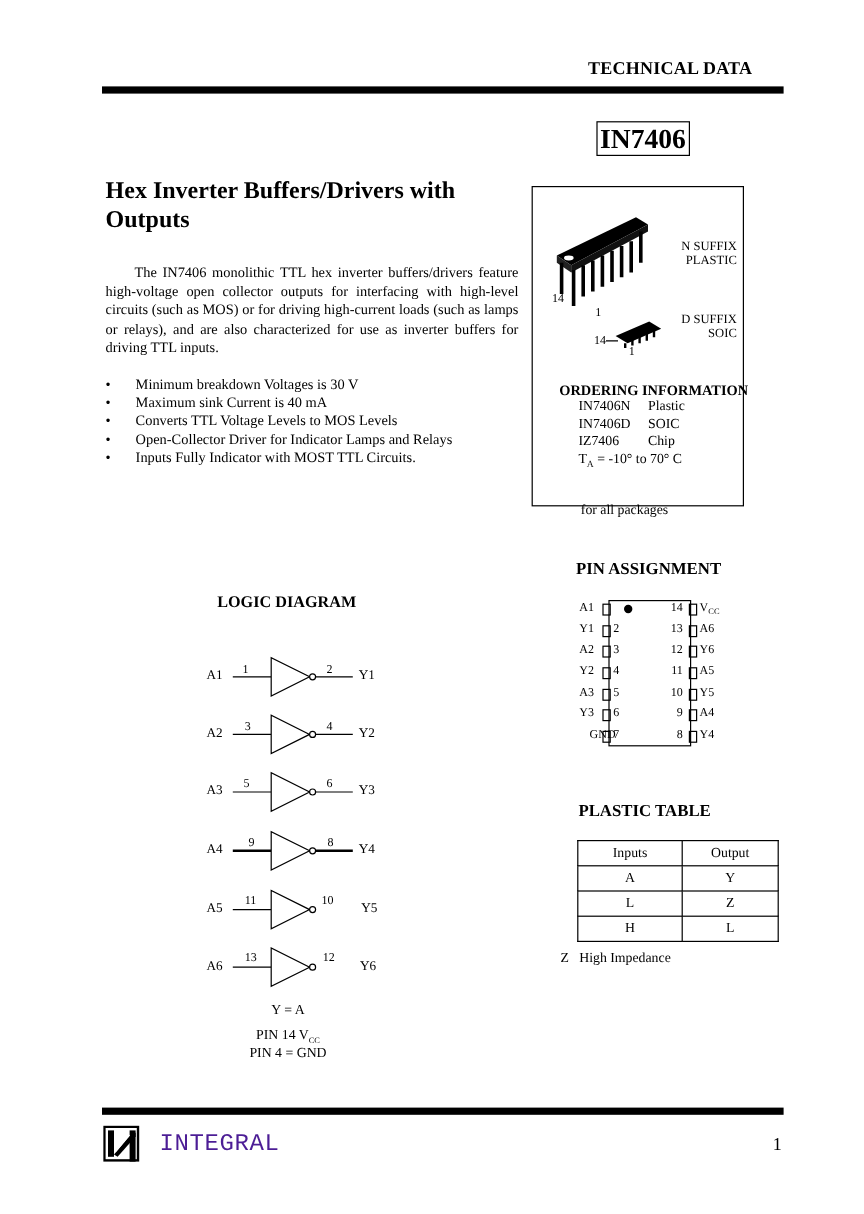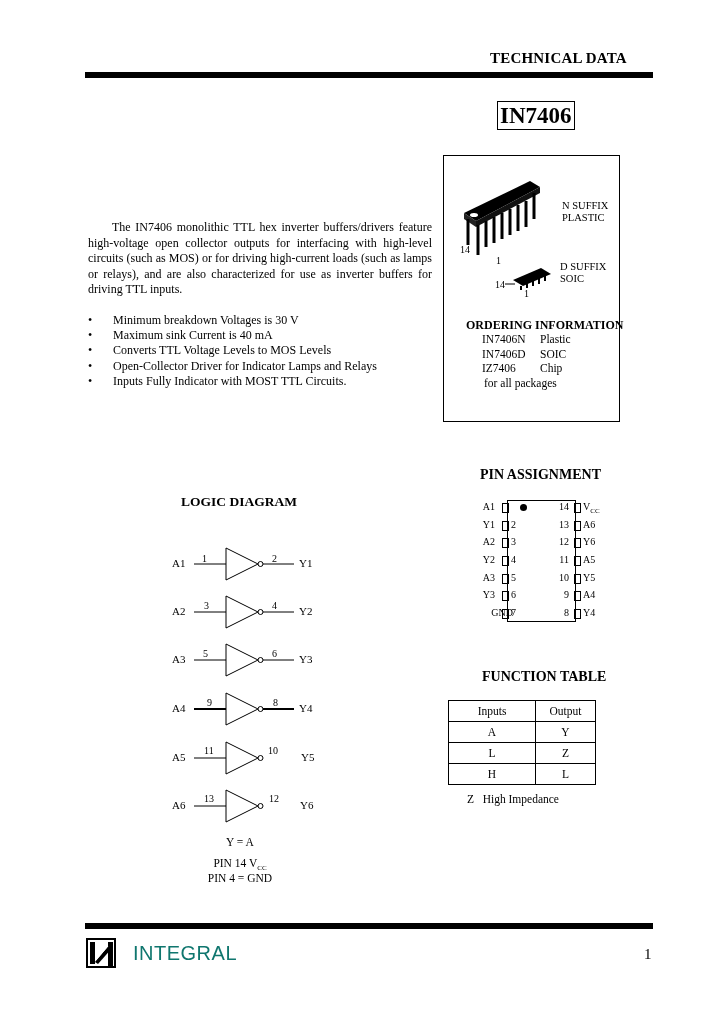--- a/index.html
+++ b/index.html
@@ -9,40 +9,42 @@
   .hdr-title { left: 490px; top: 50px; font-size: 15px; font-weight: bold; letter-spacing: 0.2px; }
   .rule { left: 85px; width: 568px; height: 6px; background: #000; }
   .part-box { left: 497px; top: 101px; border: 1px solid #000; padding: 0 2px; font-size: 23px; font-weight: bold; line-height: 27px; }
   .main-title { left: 88px; top: 147px; width: 360px; font-size: 20px; font-weight: bold; line-height: 24px; }
   .intro { left: 88px; top: 220px; width: 344px; font-size: 12px; line-height: 15.5px; text-align: justify; }
   .intro p { margin: 0; text-indent: 24px; }
   .features { left: 88px; top: 313px; width: 340px; font-size: 12px; line-height: 15.2px; margin: 0; padding: 0; list-style: none; }
   .features li { position: relative; padding-left: 25px; }
   .features li::before { content: "•"; position: absolute; left: 0; }
   .pkg-box { left: 443px; top: 155px; width: 175px; height: 265px; border: 1px solid #000; }
-  .pkg-label { font-size: 10.5px; line-height: 12px; text-align: left; }
+  .pkg-label { font-size: 10.5px; line-height: 12px; text-align: right; }
   .order { left: 466px; top: 318px; font-size: 11.5px; line-height: 14.4px; }
   .order .ttl { font-weight: bold; font-size: 12px; }
   .order .row { padding-left: 16px; white-space: pre; }
   .sec-title { font-weight: bold; font-size: 14px; }
   .pin-lbl { font-size: 10px; position: absolute; }
   table.func { border-collapse: collapse; font-size: 11.5px; }
   table.func td { border: 1.5px solid #000; text-align: center; height: 20px; padding: 0; }
-  .integral-text { left: 133px; top: 942px; font-family: Liberation Sans, sans-serif; font-size: 20px; color: #0f766e; letter-spacing: 0.5px; }
+  .integral-text { left: 133px; top: 942px; font-family: Liberation Mono, monospace; font-size: 20px; color: #4c1d95; letter-spacing: 0.5px; }
   .page-num { left: 644px; top: 946px; font-size: 15px; }
   .logic-cap { font-size: 11.5px; text-align: center; }
 </style>
 </head>
 <body>
 
 <div class="abs hdr-title">TECHNICAL DATA</div>
 <div class="abs rule" style="top:72px;"></div>
 <div class="abs part-box">IN7406</div>
 
 <div class="abs main-title">
+  <div>Hex Inverter Buffers/Drivers with</div>
+  <div>Outputs</div>
 </div>
 
 <div class="abs intro">
   <p>The IN7406  monolithic TTL hex inverter buffers/drivers feature high-voltage open collector outputs for interfacing with high-level circuits (such as MOS) or for driving high-current loads (such as lamps or relays), and are also characterized for use as inverter buffers for driving TTL inputs.</p>
 </div>
 
 <ul class="abs features">
   <li>Minimum  breakdown Voltages is 30 V</li>
   <li>Maximum sink Current is 40 mA</li>
   <li>Converts TTL Voltage Levels to MOS Levels</li>
@@ -92,21 +94,22 @@
 <div class="abs pkg-label" style="left:560px; top:261px; width:54px;">
   <div>D SUFFIX</div>
   <div>SOIC</div>
 </div>
 
 <div class="abs order">
   <div class="ttl">ORDERING INFORMATION</div>
   <div class="row"><span style="display:inline-block;width:58px;">IN7406N</span><span>Plastic</span></div>
   <div class="row"><span style="display:inline-block;width:58px;">IN7406D</span><span>SOIC</span></div>
   <div class="row"><span style="display:inline-block;width:58px;">IZ7406</span><span>Chip</span></div>
-  <div class="row" style="padding-left:18px;">for all packages</div>
+  <div class="row"><span>T</span><sub style="font-size:8px;">A</sub><span> = -10° to 70° C</span></div>
+  <div class="row" style="padding-left:18px;margin-top:24px;">for all packages</div>
 </div>
 
 <div class="abs sec-title" style="left:181px; top:494px; font-size:13.5px;">LOGIC DIAGRAM</div>
 
 <svg class="abs" style="left:190px; top:540px;" width="110" height="290">
   <g stroke="#000" stroke-width="1" fill="#fff">
 
     <line x1="4" y1="24" x2="36" y2="24"></line>
       <polygon points="36,8 36,40 68,24"></polygon>
       <circle cx="70.5" cy="24" r="2.5"></circle>
@@ -244,22 +247,22 @@
       <span style="position:absolute; left:24px; top:2px; width:5px; height:8px; border:1px solid #000;"></span>
       <span class="pin-lbl" style="left:33px;">A4</span>
     </div>
   <div style="position:relative; height:17.7px;">
       <span class="pin-lbl" style="right:51px;">8</span>
       <span style="position:absolute; left:24px; top:2px; width:5px; height:8px; border:1px solid #000;"></span>
       <span class="pin-lbl" style="left:33px;">Y4</span>
     </div>
 </div>
 
-<div class="abs sec-title" style="left:482px; top:669px; font-size:14px;">FUNCTION TABLE</div>
-<table class="abs func" style="left:448px; top:700px; width:148px;">
+<div class="abs sec-title" style="left:482px; top:669px; font-size:14px;">PLASTIC TABLE</div>
+<table class="abs func" style="left:481px; top:700px; width:168px;">
   <tbody>
       <tr>
     <td style="width:86px;">Inputs</td>
     <td>Output</td>
   </tr>
   <tr>
     <td>A</td>
     <td>Y</td>
   </tr>
   <tr>

